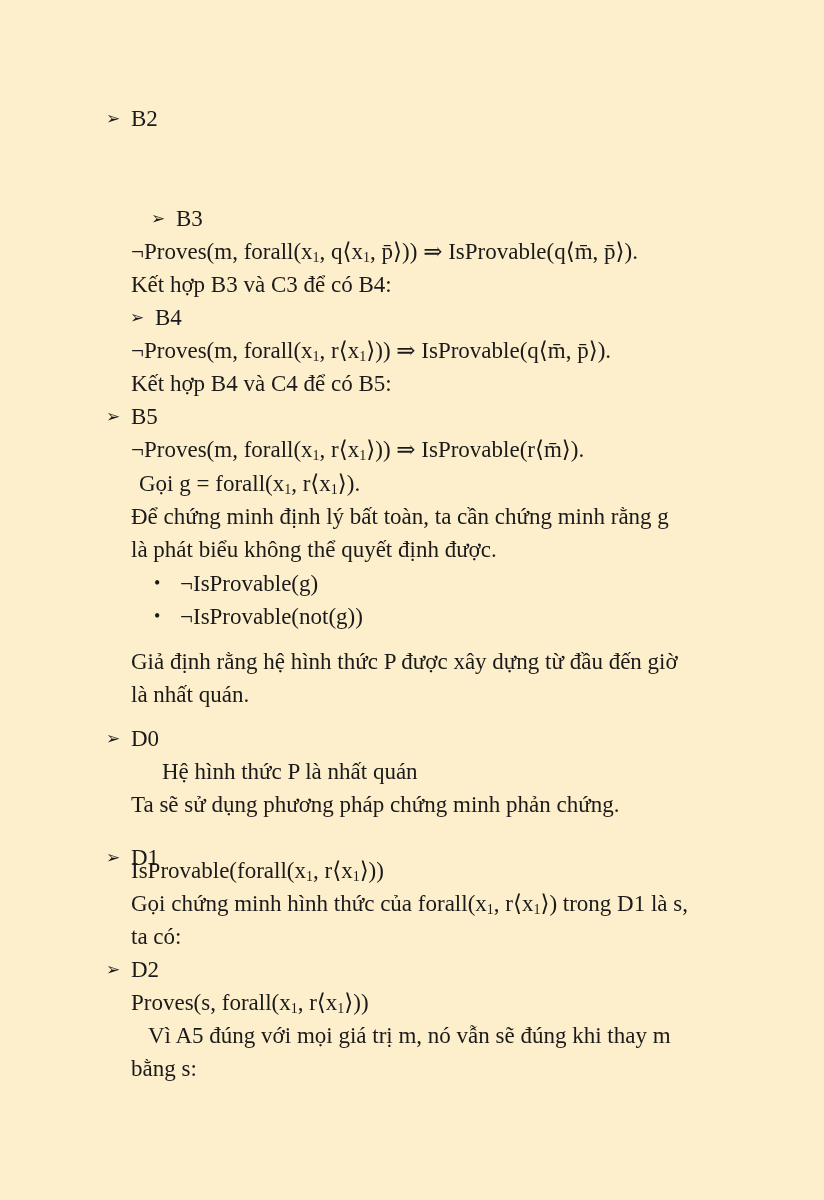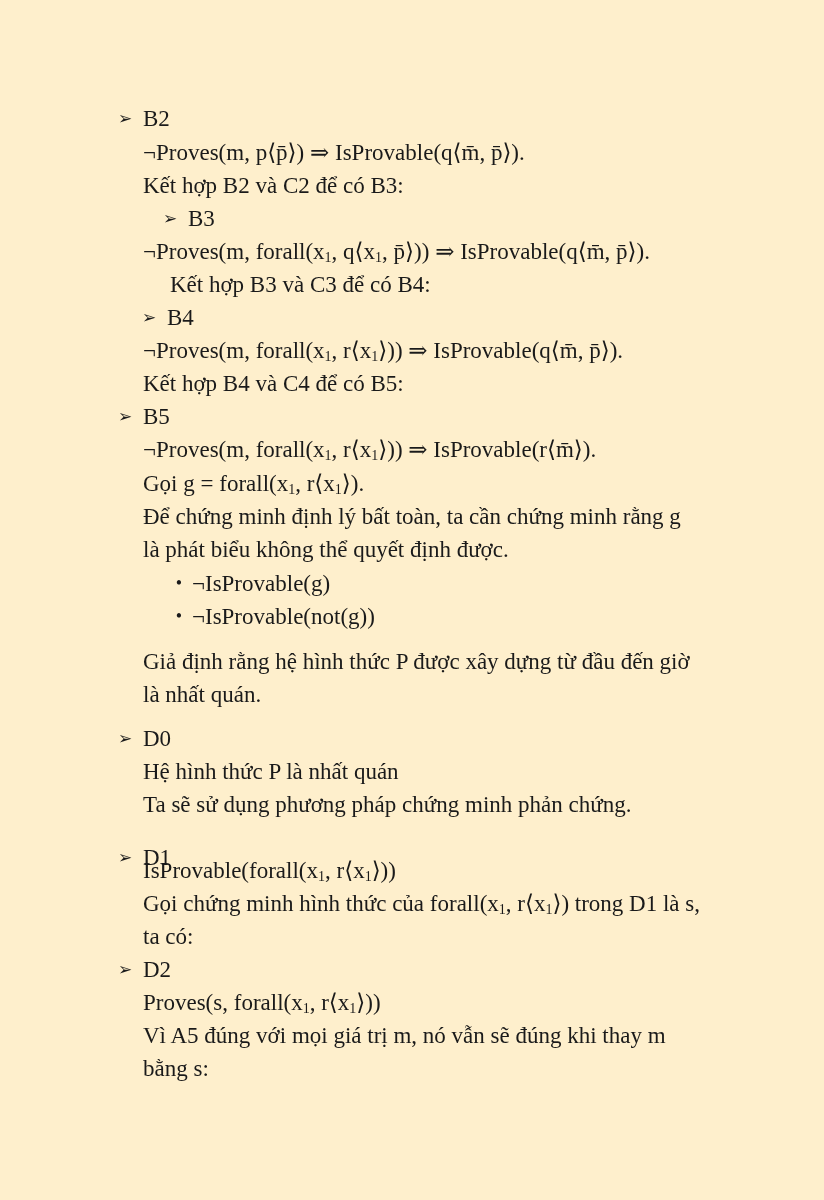--- a/index.html
+++ b/index.html
@@ -10,21 +10,21 @@
   body {
     width: 824px;
     height: 1200px;
     position: relative;
     overflow: hidden;
     font-family: "Liberation Serif", "DejaVu Serif", serif;
     color: #1a1a1a;
   }
   .page {
     position: absolute;
-    left: 12px;
+    left: 0;
     top: 0;
     width: 776px;
     height: 1200px;
   }
   .line {
     position: absolute;
     left: 131px;
     font-size: 23px;
     line-height: 30px;
     white-space: nowrap;
@@ -33,60 +33,57 @@
     left: 106px;
   }
   .arrow {
     display: inline-block;
     width: 25px;
     font-size: 17px;
     vertical-align: 2px;
   }
   .bullet-line {
     left: 154px;
-    text-align: center;
   }
   .dot {
     display: inline-block;
     width: 26px;
     font-size: 18px;
     vertical-align: 2px;
   }
   sub {
     font-size: 14px;
     vertical-align: -3px;
     line-height: 0;
   }
 </style>
 </head>
 <body>
 
 <div class="page" id="page">
     <div class="line heading" style="top: 104px;"><span class="arrow">➢</span><span>B2</span></div>
-    <div class="line" style="top: 138px;"><span>¬Proves(m, p⟨p̄⟩) ⇒ IsProvable(q⟨m̄, p̄⟩).</span></div>
-    <div class="line" style="top: 171px;"><span>Kết hợp B2 và C2 để có B3:</span></div>
     <div class="line heading" style="top: 204px; margin-left: 45px;"><span class="arrow">➢</span><span>B3</span></div>
     <div class="line" style="top: 237px;"><span>¬Proves(m, forall(x<sub>1</sub>, q⟨x<sub>1</sub>, p̄⟩)) ⇒ IsProvable(q⟨m̄, p̄⟩).</span></div>
-    <div class="line" style="top: 270px; margin-left: 27px;"><span>Kết hợp B3 và C3 để có B4:</span></div>
+    <div class="line" style="top: 270px;"><span>Kết hợp B3 và C3 để có B4:</span></div>
     <div class="line heading" style="top: 303px; margin-left: 24px;"><span class="arrow">➢</span><span>B4</span></div>
     <div class="line" style="top: 336px;"><span>¬Proves(m, forall(x<sub>1</sub>, r⟨x<sub>1</sub>⟩)) ⇒ IsProvable(q⟨m̄, p̄⟩).</span></div>
     <div class="line" style="top: 369px;"><span>Kết hợp B4 và C4 để có B5:</span></div>
     <div class="line heading" style="top: 402px;"><span class="arrow">➢</span><span>B5</span></div>
     <div class="line" style="top: 435px;"><span>¬Proves(m, forall(x<sub>1</sub>, r⟨x<sub>1</sub>⟩)) ⇒ IsProvable(r⟨m̄⟩).</span></div>
-    <div class="line" style="top: 469px;"><span>Gọi g = forall(x<sub>1</sub>, r⟨x<sub>1</sub>⟩).</span></div>
+    <div class="line" style="top: 469px; margin-left: 8px;"><span>Gọi g = forall(x<sub>1</sub>, r⟨x<sub>1</sub>⟩).</span></div>
     <div class="line" style="top: 502px;"><span>Để chứng minh định lý bất toàn, ta cần chứng minh rằng g</span></div>
     <div class="line" style="top: 535px;"><span>là phát biểu không thể quyết định được.</span></div>
     <div class="line bullet-line" style="top: 568px;"><span class="dot">•</span><span>¬IsProvable(g)</span></div>
     <div class="line bullet-line" style="top: 601px;"><span class="dot">•</span><span>¬IsProvable(not(g))</span></div>
     <div class="line" style="top: 647px;"><span>Giả định rằng hệ hình thức P được xây dựng từ đầu đến giờ</span></div>
     <div class="line" style="top: 680px;"><span>là nhất quán.</span></div>
     <div class="line heading" style="top: 724px;"><span class="arrow">➢</span><span>D0</span></div>
-    <div class="line" style="top: 757px;"><span>Hệ hình thức P là nhất quán</span></div>
+    <div class="line" style="top: 757px; margin-left: 31px;"><span>Hệ hình thức P là nhất quán</span></div>
     <div class="line" style="top: 790px;"><span>Ta sẽ sử dụng phương pháp chứng minh phản chứng.</span></div>
     <div class="line heading" style="top: 823px; margin-top: 20px;"><span class="arrow">➢</span><span>D1</span></div>
     <div class="line" style="top: 856px;"><span>IsProvable(forall(x<sub>1</sub>, r⟨x<sub>1</sub>⟩))</span></div>
     <div class="line" style="top: 889px; text-align: center;"><span>Gọi chứng minh hình thức của forall(x<sub>1</sub>, r⟨x<sub>1</sub>⟩) trong D1 là s,</span></div>
     <div class="line" style="top: 922px;"><span>ta có:</span></div>
     <div class="line heading" style="top: 955px;"><span class="arrow">➢</span><span>D2</span></div>
     <div class="line" style="top: 988px;"><span>Proves(s, forall(x<sub>1</sub>, r⟨x<sub>1</sub>⟩))</span></div>
-    <div class="line" style="top: 1021px;"><span>Vì A5 đúng với mọi giá trị m, nó vẫn sẽ đúng khi thay m</span></div>
+    <div class="line" style="top: 1021px; margin-left: 17px;"><span>Vì A5 đúng với mọi giá trị m, nó vẫn sẽ đúng khi thay m</span></div>
     <div class="line" style="top: 1054px;"><span>bằng s:</span></div>
   </div>
 
 </body></html>

